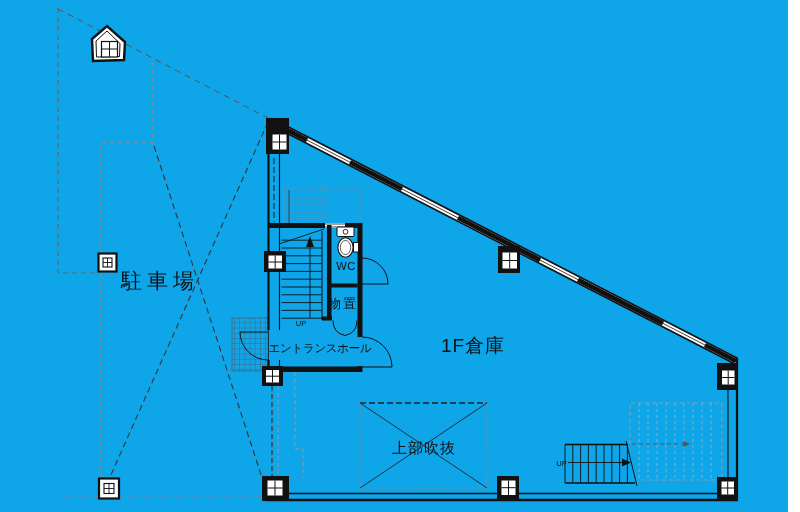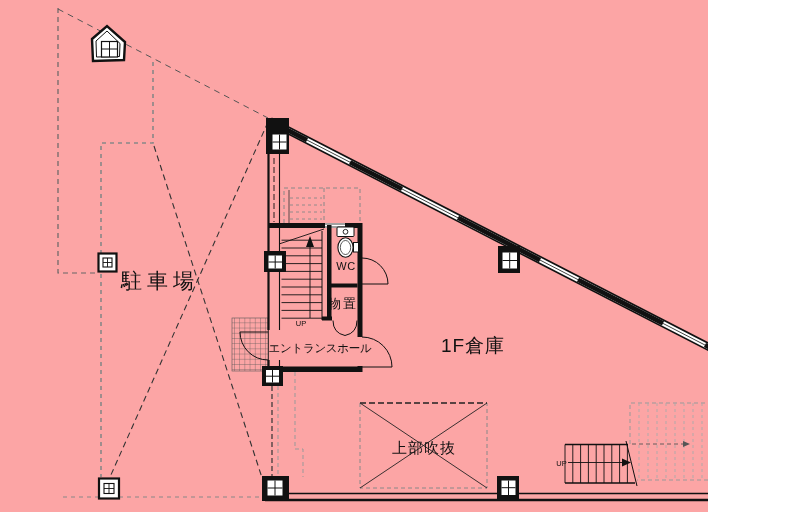--- a/index.html
+++ b/index.html
@@ -1,16 +1,16 @@
 <!DOCTYPE html>
 <html><head>
 <meta charset="utf-8">
 <style>
   html,body{margin:0;padding:0;background:#ffffff;}
-  .stage{position:relative;width:708px;height:512px;background:#fca5a5;overflow:hidden;}
+  .stage{position:relative;width:788px;height:512px;background:#0ea5e9;overflow:hidden;}
   svg{display:block;}
   svg text{font-family:"Liberation Sans","DejaVu Sans",sans-serif;fill:#111;}
   .lbl-big{font-size:21px;letter-spacing:5px;}
   .lbl-ware{font-size:19px;letter-spacing:1px;}
   .lbl-void{font-size:15px;letter-spacing:1px;}
   .lbl-hall{font-size:11.5px;letter-spacing:-0.3px;}
   .lbl-sto{font-size:13px;letter-spacing:2px;}
   .lbl-wc{font-size:11px;letter-spacing:0.5px;}
   .lbl-up{font-size:7.5px;}
 </style>

